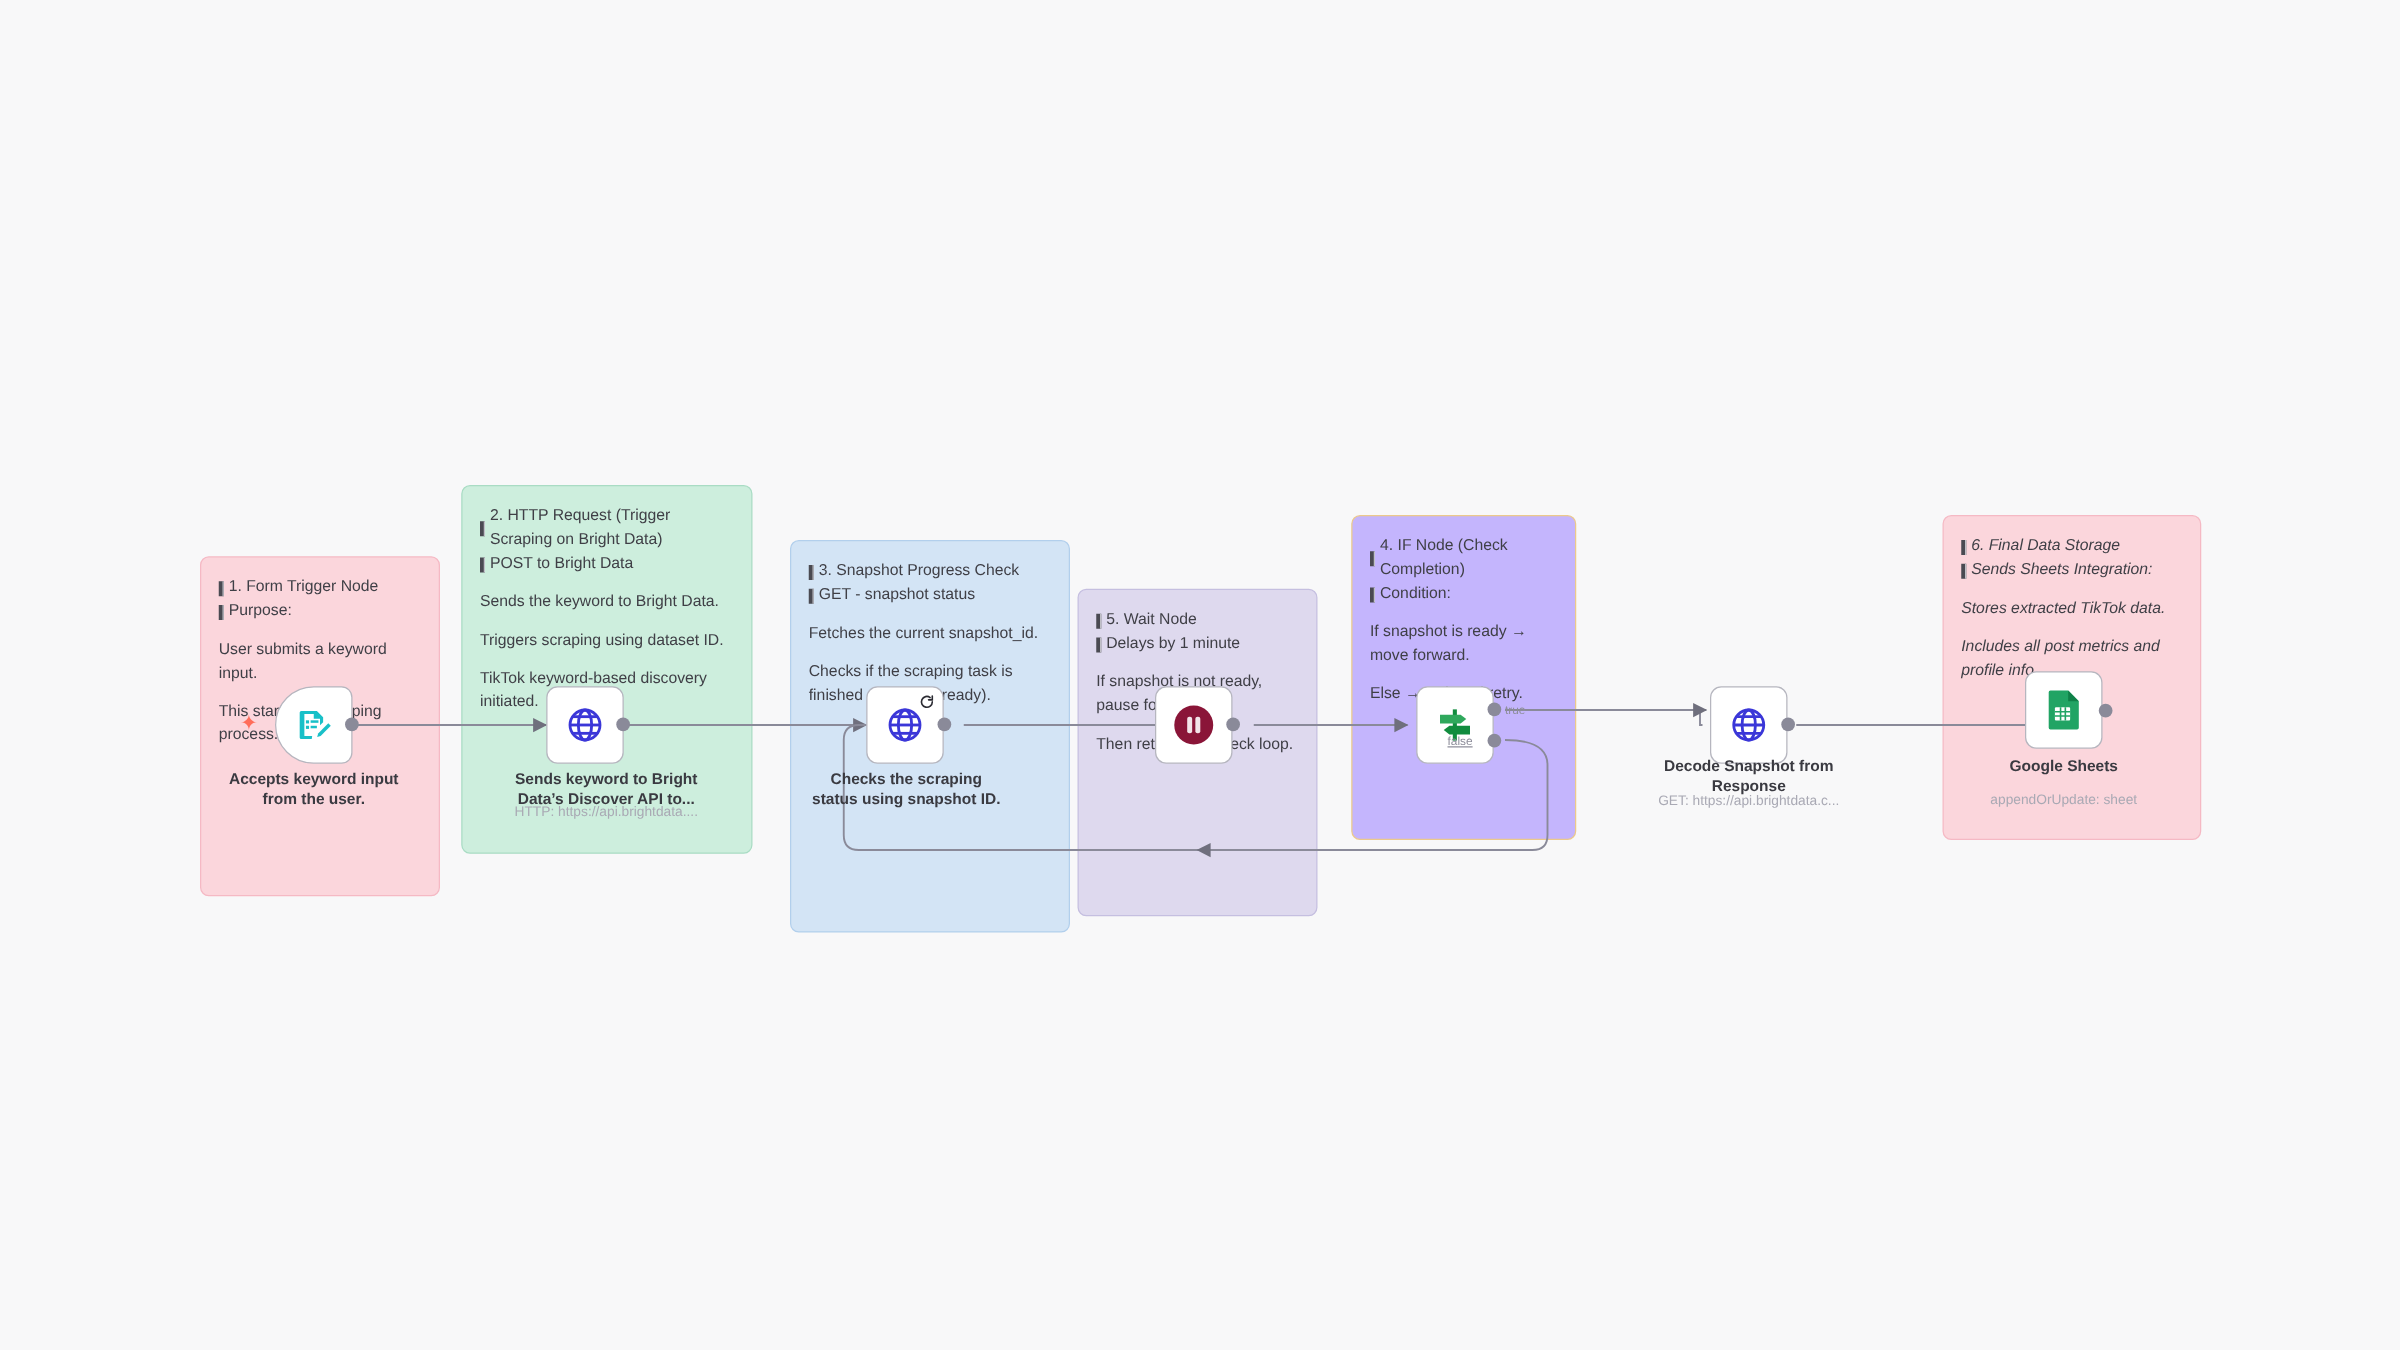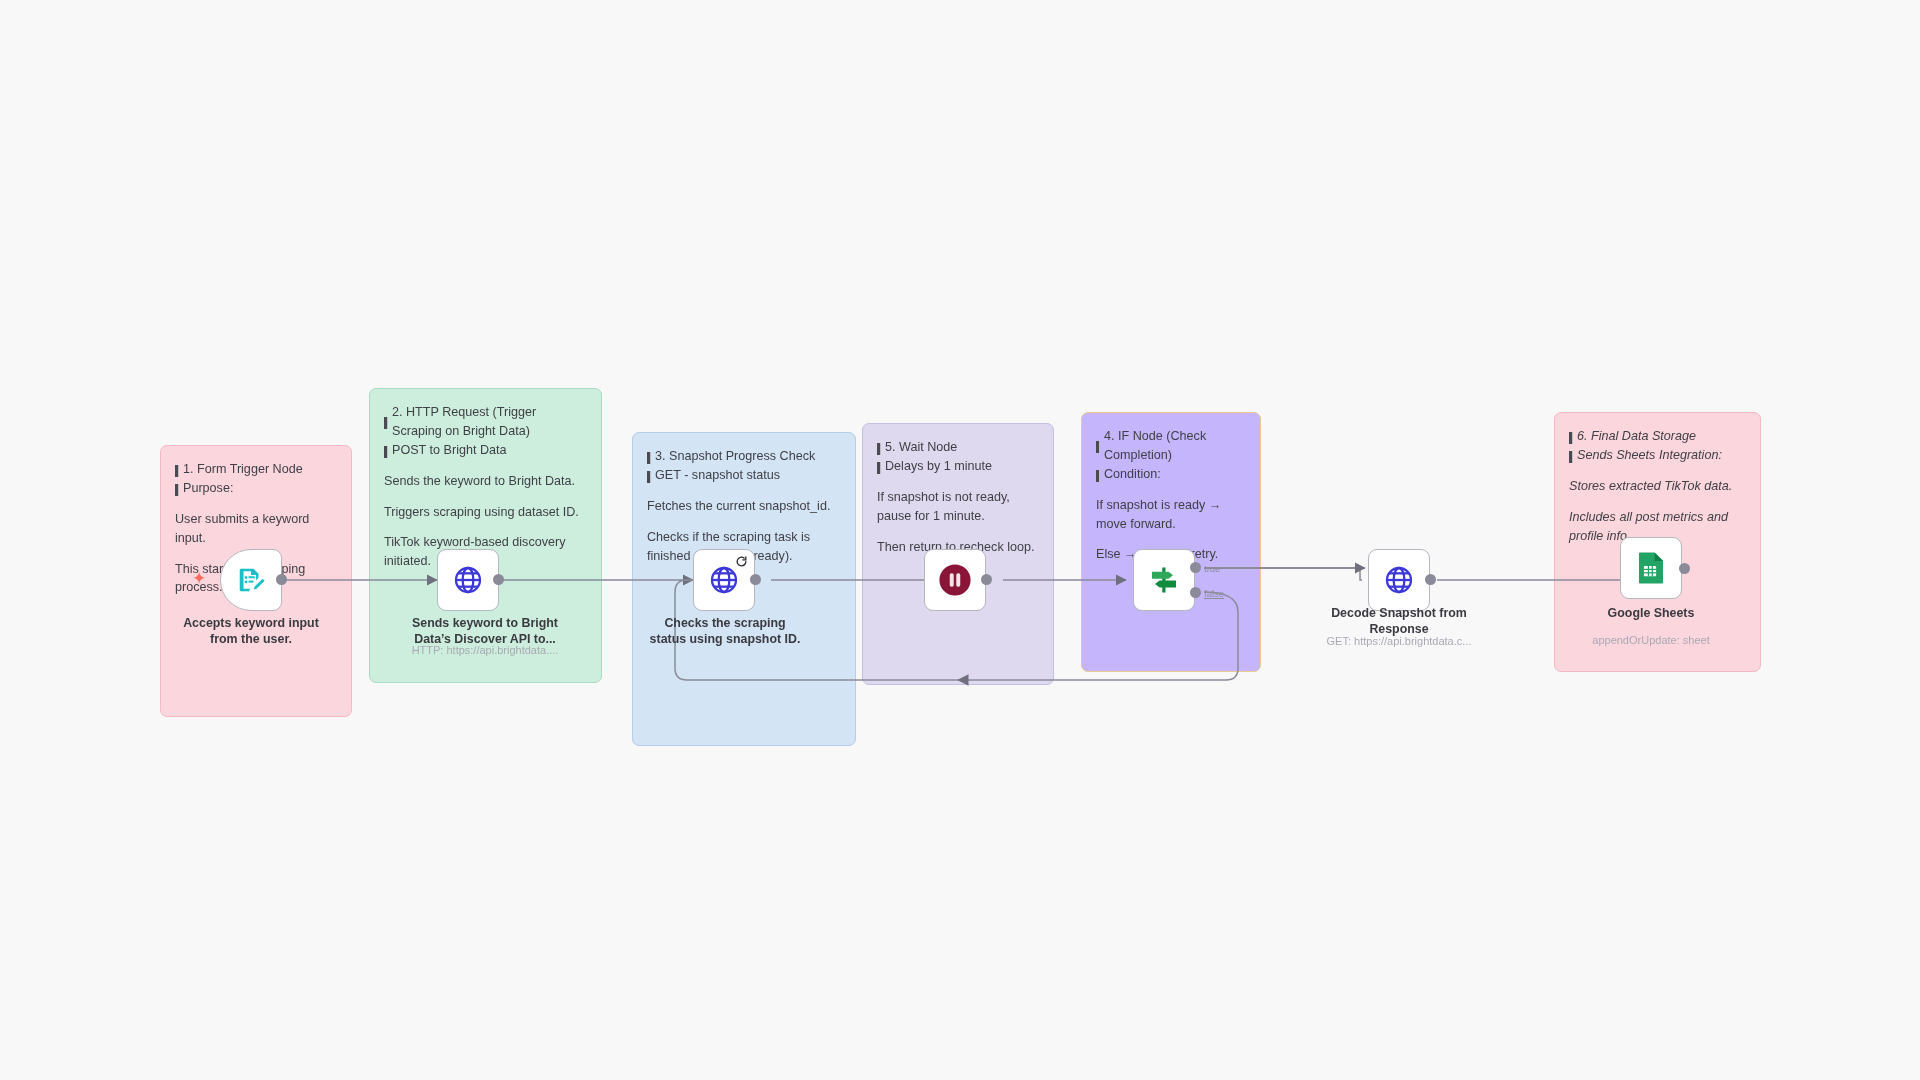--- a/index.html
+++ b/index.html
@@ -35,21 +35,21 @@
     background: #4a4a52;
     border-right: 1px solid #bfbfc6;
     margin-top: 3px;
     flex: 0 0 auto;
   }
   .sticky .gap { height: 12px; }
 
   .note-pink  { background: #fbd6dc; border: 1px solid #f5b9c4; }
   .note-green { background: #cdeedd; border: 1px solid #a9dcc4; }
   .note-blue  { background: #d3e4f5; border: 1px solid #b2cfec; }
-  .note-purple{ background: #ded9ee; border: 1px solid #c5bfe0; }
+  .note-purple{ background: #ded9ee; border: 1px solid #c5bfe0; margin-top: 48px; }
   .note-orange{ background: #c4b5fd; border: 1px solid #ecc98c; }
 
   
   #wires { position: absolute; inset: 0; width: 1920px; height: 1080px; pointer-events: none; }
 
   
   .node {
     position: absolute;
     width: 62px; height: 62px;
     background: #ffffff;
@@ -286,21 +286,21 @@
   <div class="node" style="left:1133px; top:549px;">
     <svg width="34" height="30" viewBox="0 0 26 24">
       <rect x="11.6" y="2" width="2.6" height="20" fill="#118c3e"></rect>
       <path d="M3.4 5.4h13.2l3.6 2.8-3.6 2.8H3.4z" fill="#2fa85c"></path>
       <path d="M22.6 12.4H9.4l-3.6 2.8 3.6 2.8h13.2z" fill="#118c3e"></path>
     </svg>
   </div>
   <div class="dot" style="left:1190px; top:562px;"></div>
   <div class="dot" style="left:1190px; top:587px;"></div>
   <div class="port-label" style="left:1204px; top:563px;">true</div>
-  <div class="port-label" style="left:1204px; top:588px;text-decoration:underline;">false</div>
+  <div class="port-label" style="left:1158px; top:588px;text-decoration:underline;">false</div>
   <div class="node-label" style="left:1074px; top:617px;"></div>
 
   <div class="node" style="left:1368px; top:549px;">
     <svg width="32" height="32" viewBox="0 0 24 24" fill="none" stroke="#3b37d8" stroke-width="1.7">
       <circle cx="12" cy="12" r="9"></circle>
       <ellipse cx="12" cy="12" rx="4" ry="9"></ellipse>
       <line x1="3" y1="12" x2="21" y2="12"></line>
       <line x1="4.4" y1="7" x2="19.6" y2="7"></line>
       <line x1="4.4" y1="17" x2="19.6" y2="17"></line>
     </svg>

